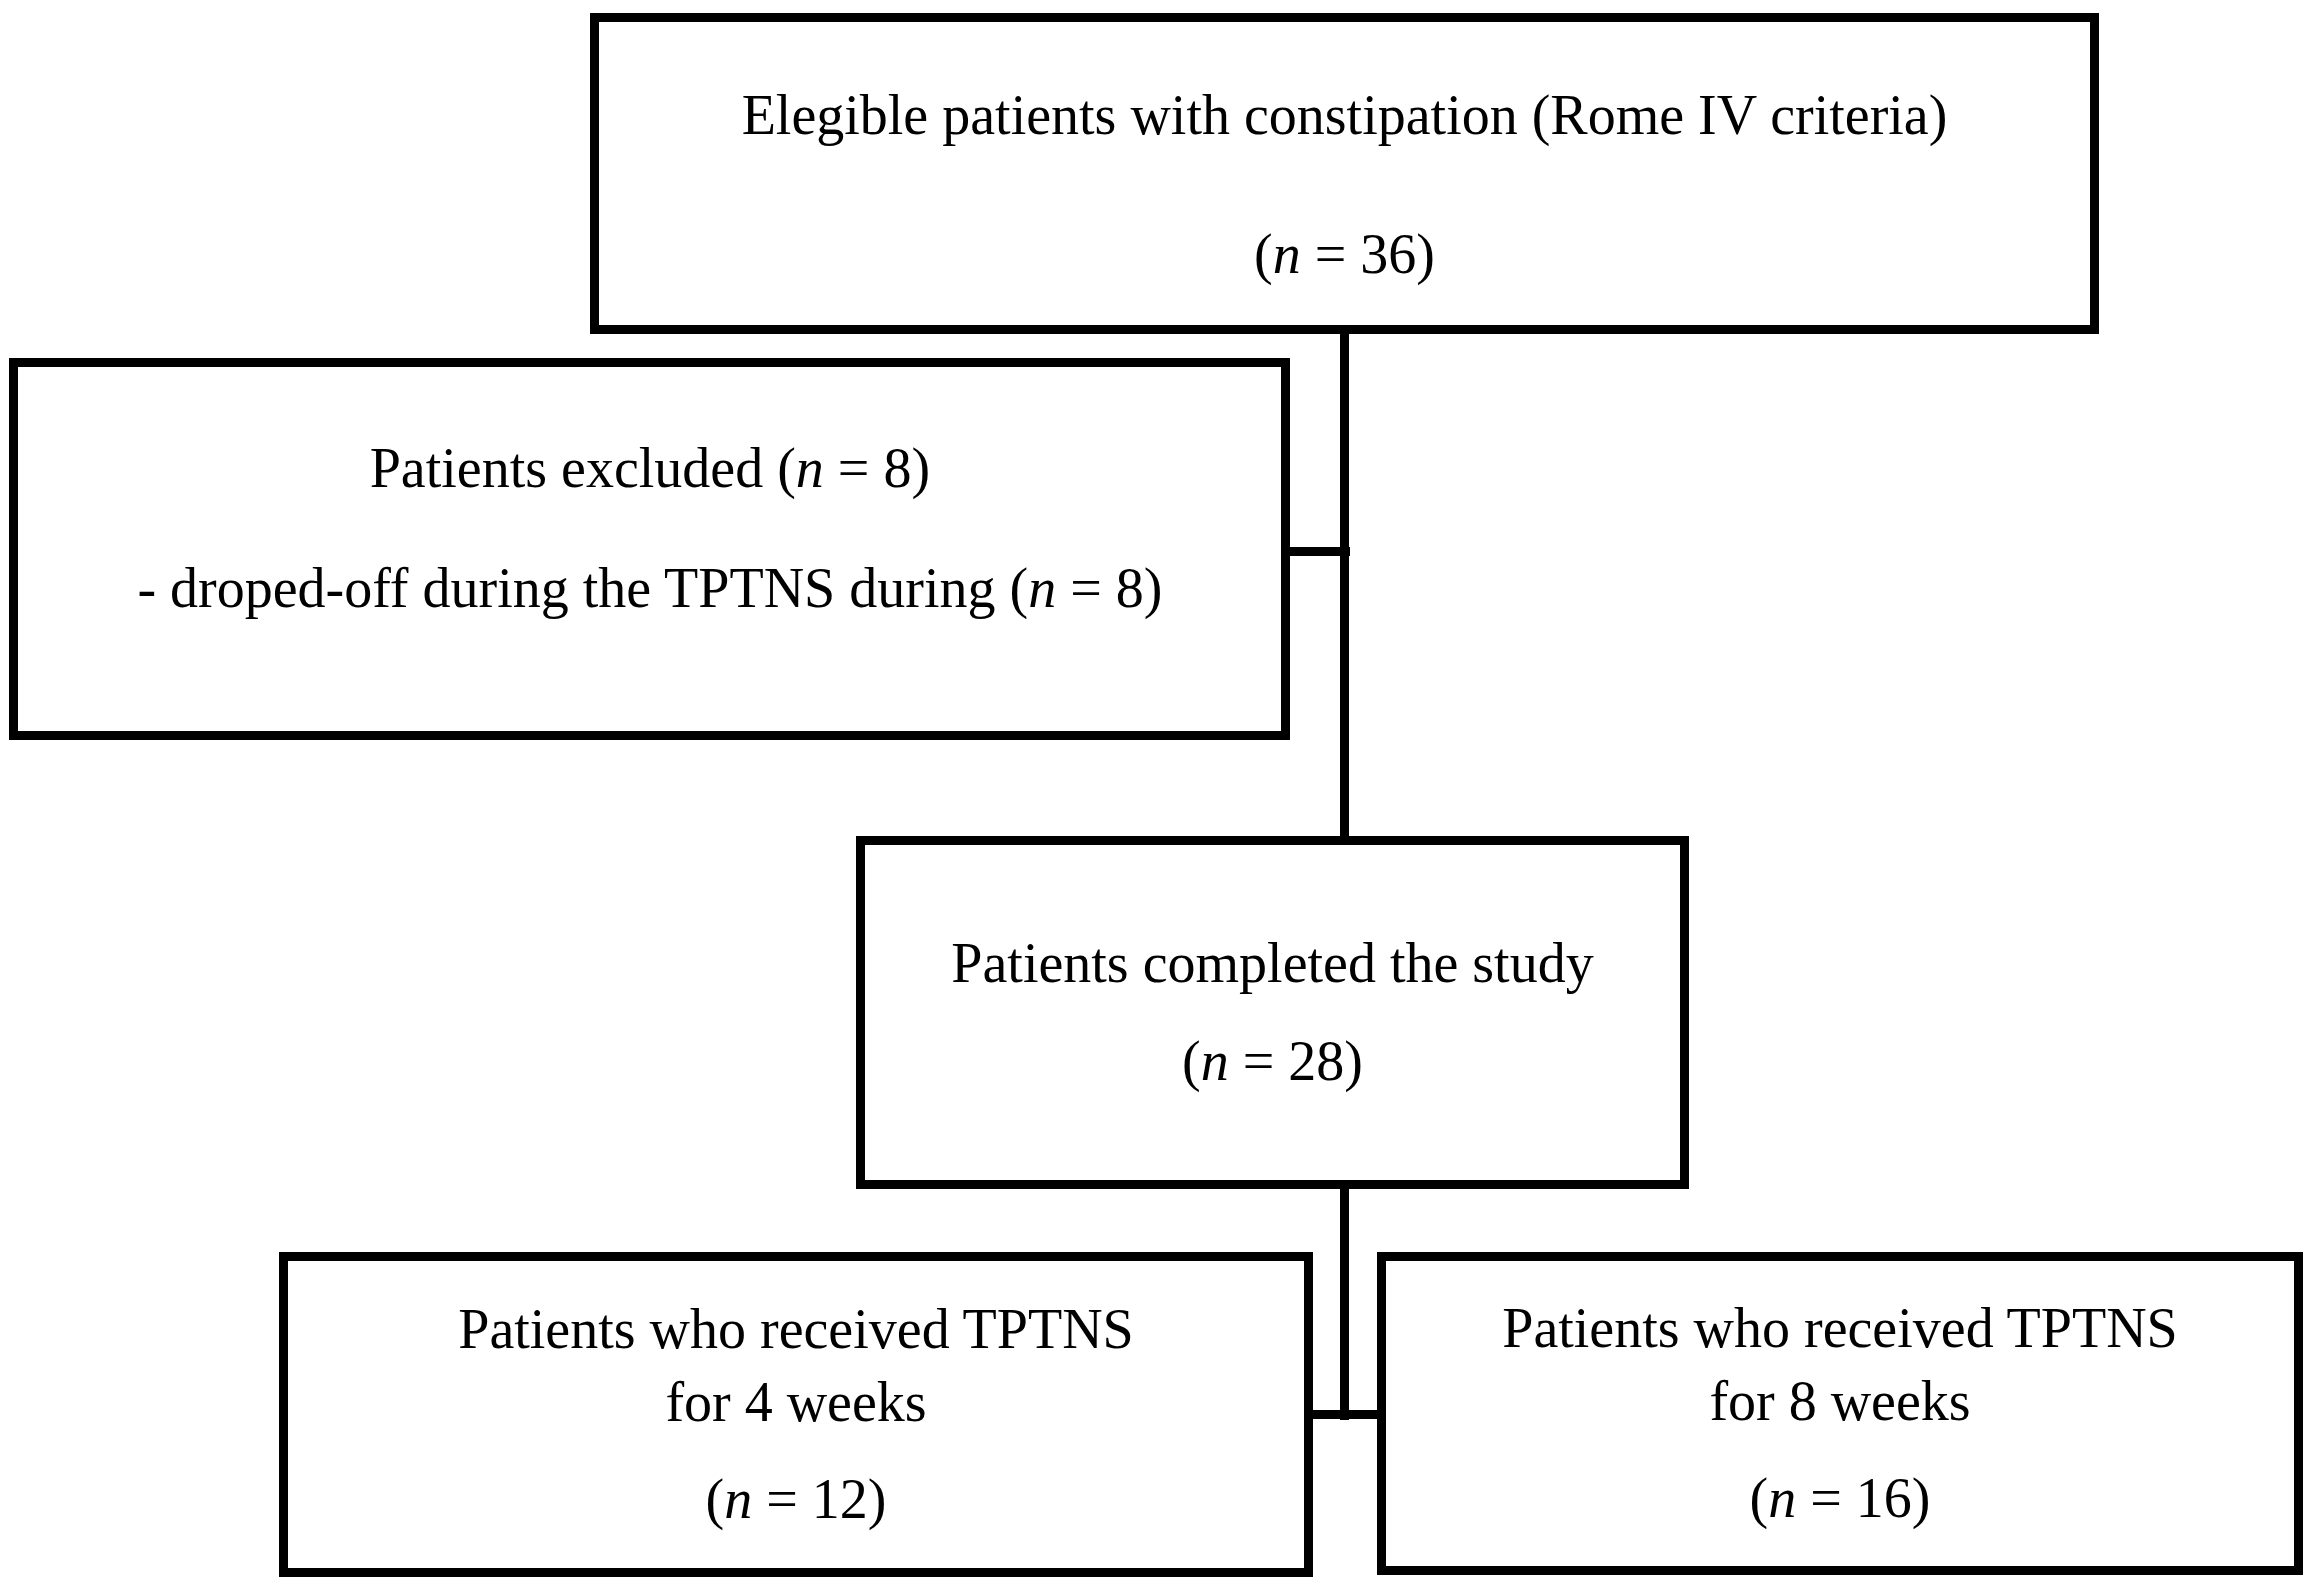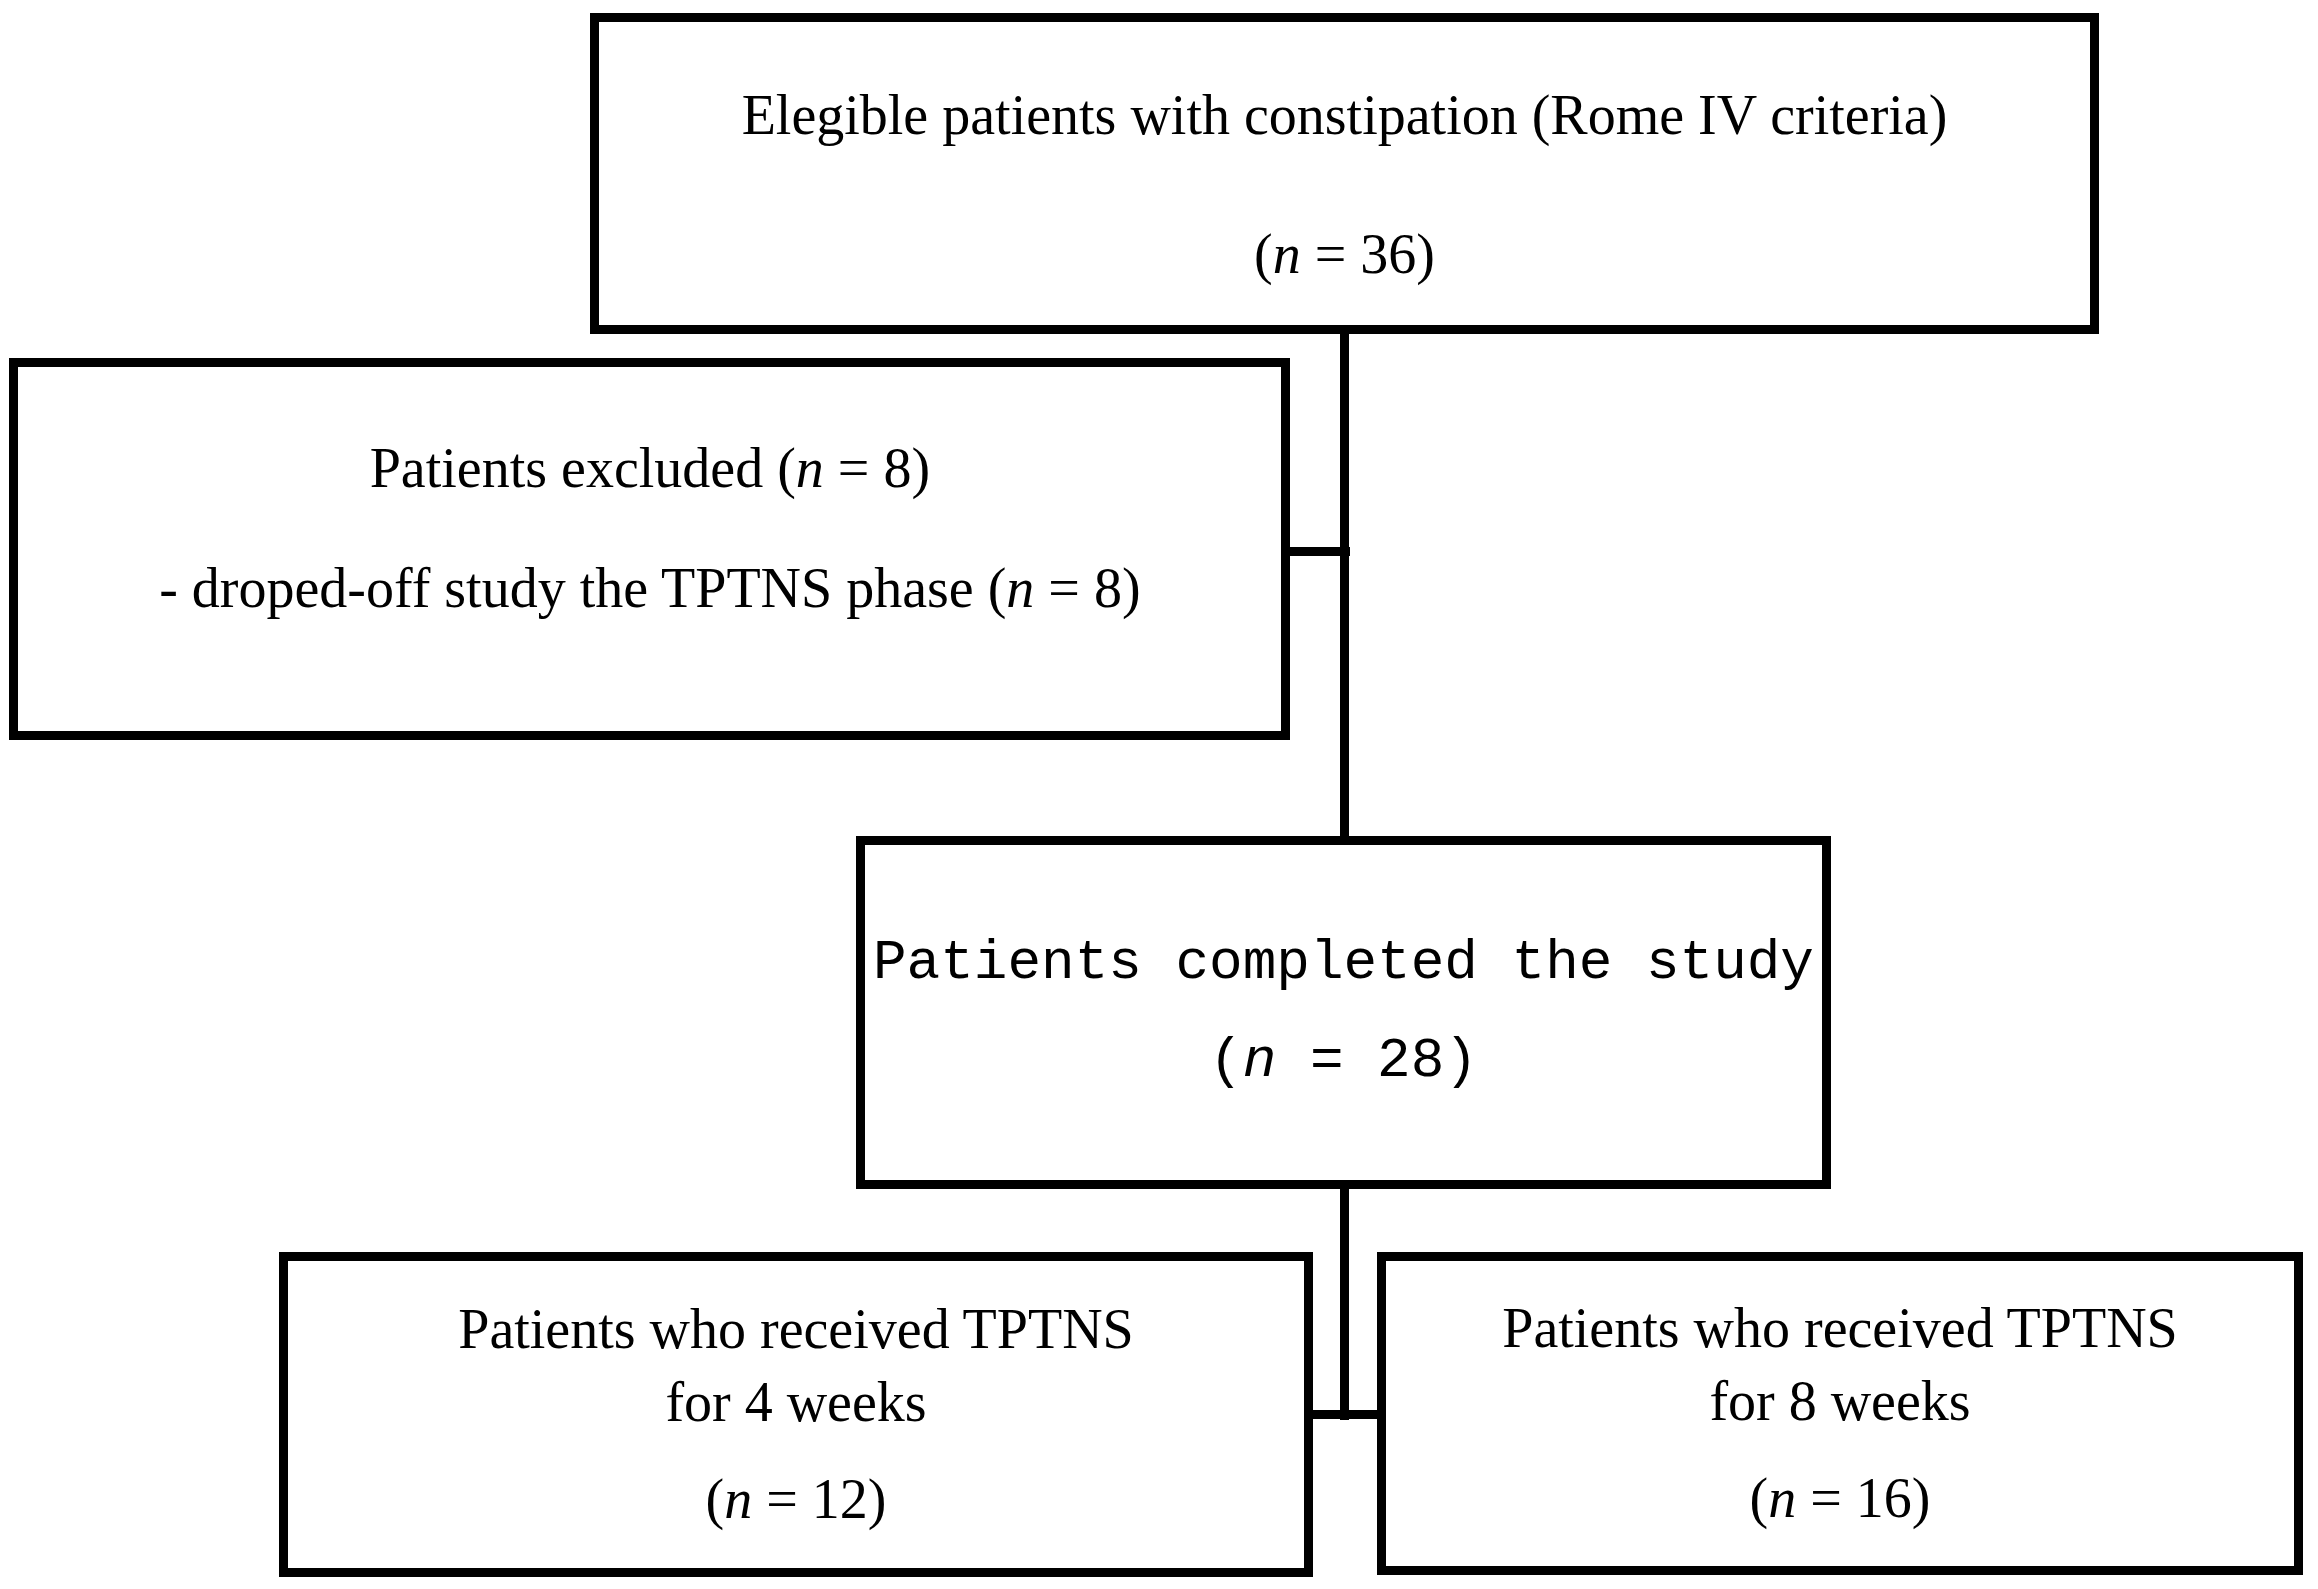--- a/index.html
+++ b/index.html
@@ -27,21 +27,21 @@
     justify-content: center;
     text-align: center;
     font-size: 56px;
     line-height: 1.3;
   }
   .box .line { display: block; white-space: nowrap; }
   .var { font-style: italic; }
 
   #box-eligible  { left: 590px;  top: 13.3px;   width: 1509px; height: 321px; padding-top: 22px; gap: 32px; }
   #box-excluded  { left: 9.4px;   top: 358px;  width: 1281px; height: 382px; padding-bottom: 41px; text-align: center; }
-  #box-completed { left: 856px; top: 836px; width: 975px; height: 353px; font-family: Liberation Mono, monospace; }
+  #box-completed { left: 856px; top: 836px; width: 833px; height: 353px; }
   #box-tptns4    { left: 279px;  top: 1252px; width: 1034px; height: 325px; }
   #box-tptns8    { left: 1377px; top: 1252px; width: 926px; height: 323px; }
 
   .gap-lg { margin-top: 34px; }
   .gap-md { margin-top: 47px; }
   .gap-sm { margin-top: 25px; }
 
   .connector {
     position: absolute;
     background: #000000;
@@ -61,21 +61,21 @@
   <div class="connector" id="conn-v2"></div>
   <div class="connector" id="conn-h2"></div>
 
   <div class="box" id="box-eligible">
     <span class="line">Elegible patients with constipation (Rome IV criteria)</span>
     <span class="line gap-lg"><span>(</span><span class="var">n</span><span> = 36)</span></span>
   </div>
 
   <div class="box" id="box-excluded">
     <span class="line"><span>Patients excluded (</span><span class="var">n</span><span> = 8)</span></span>
-    <span class="line gap-md"><span>- droped-off study the TPTNS phase (</span><span class="var">n</span><span> = 8)</span></span>
+    <span class="line gap-md"><span>- droped-off during the TPTNS during (</span><span class="var">n</span><span> = 8)</span></span>
   </div>
 
   <div class="box" id="box-completed">
     <span class="line">Patients completed the study</span>
     <span class="line gap-sm"><span>(</span><span class="var">n</span><span> = 28)</span></span>
   </div>
 
   <div class="box" id="box-tptns4">
     <span class="line">Patients who received TPTNS</span>
     <span class="line">for 4 weeks</span>

